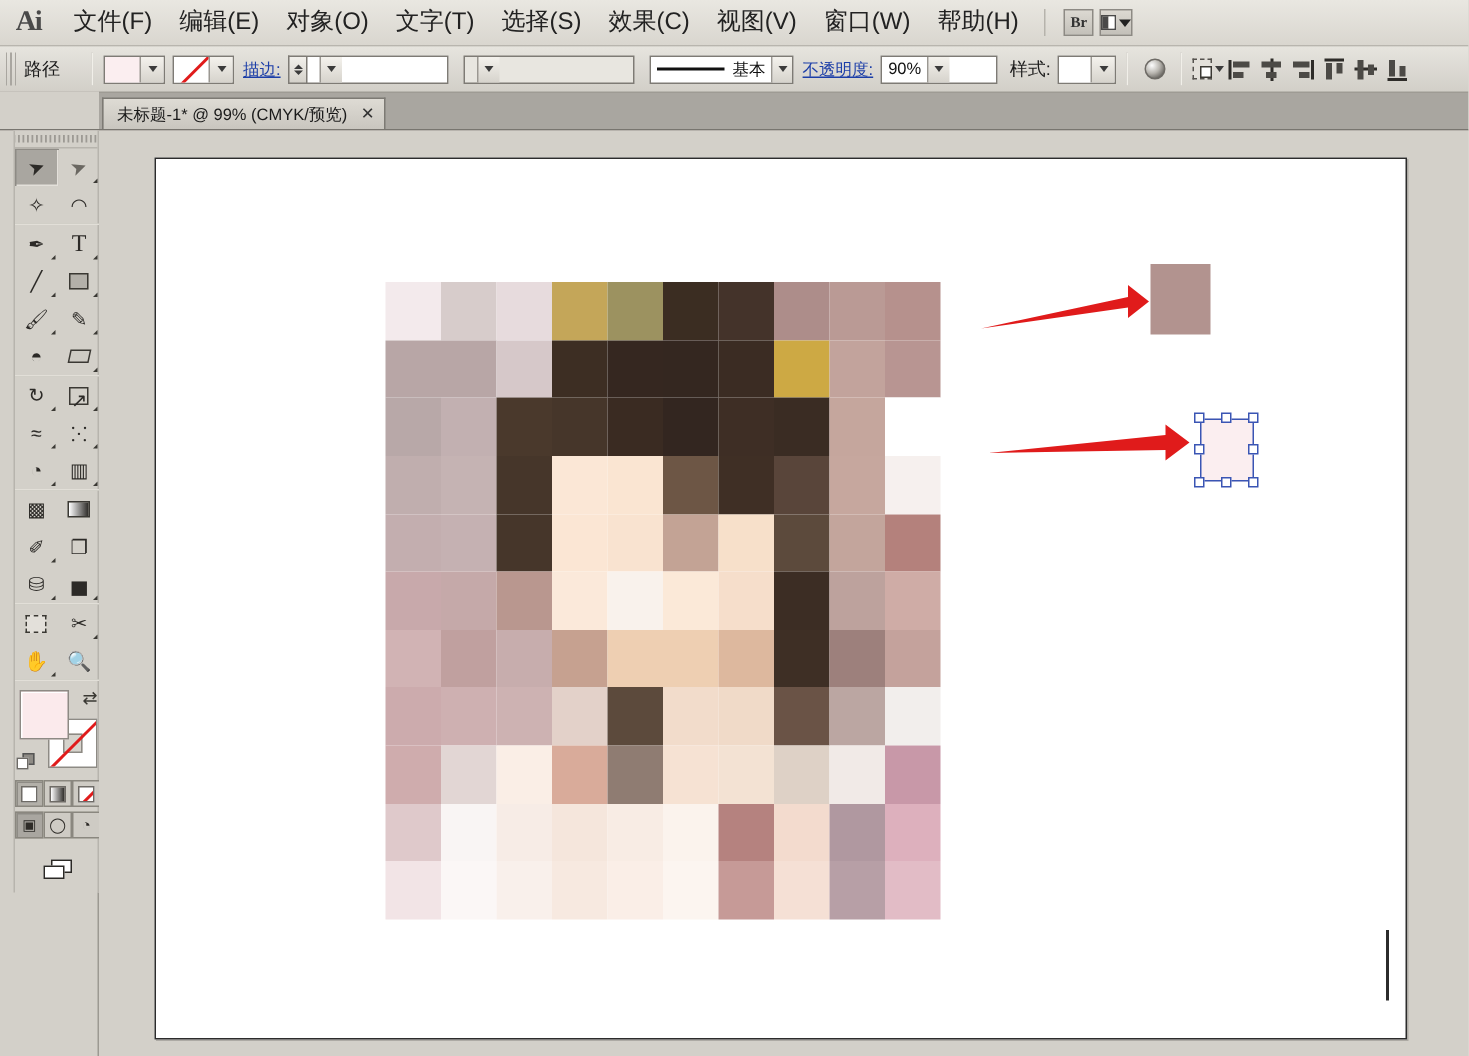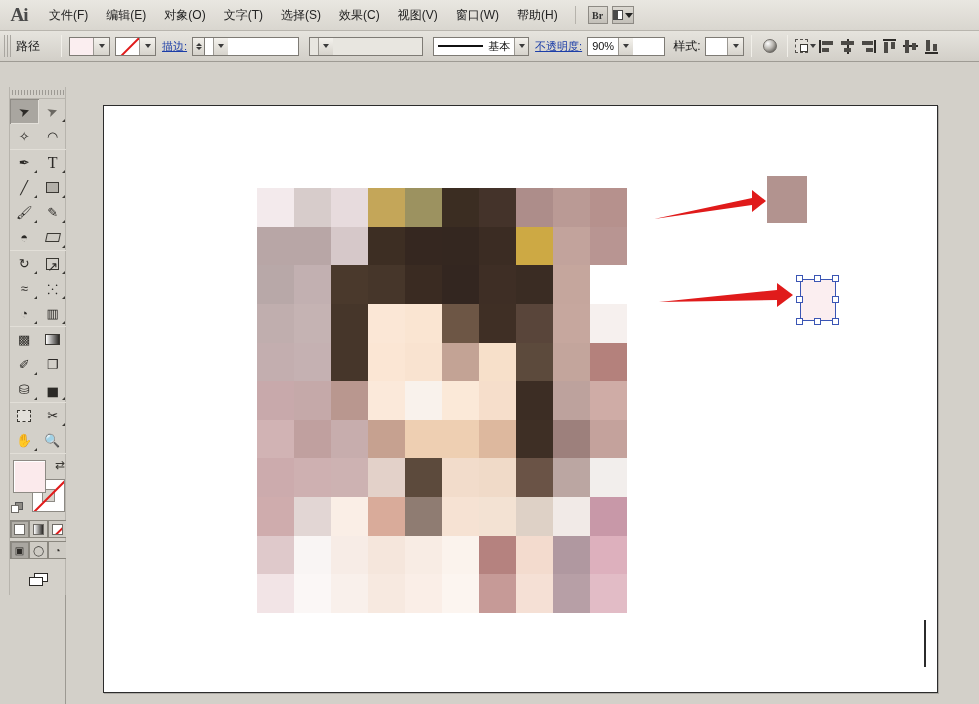--- a/index.html
+++ b/index.html
@@ -28,21 +28,21 @@
     width: 34px; height: 31px;
     display: flex; align-items: center; justify-content: center;
     font-family: "Liberation Serif", serif;
     font-weight: bold; font-size: 19px;
     color: #4a4a4a;
     letter-spacing: -1px;
     padding-left: 4px;
   }
   .menu-items { display: flex; align-items: center; height: 31px; margin-left: 6px; }
   .menu-item {
-    font-size: 12px; color: #222;
+    font-size: 16px; color: #222;
     padding: 3px 8px; margin: 0 1px;
     white-space: nowrap; cursor: default;
     line-height: 16px;
   }
   .menu-sep { width: 1px; height: 18px; background: #b6b3ac; margin: 0 8px; }
   .mbtn {
     width: 20px; height: 18px;
     border: 1px solid #8d8a84;
     background: linear-gradient(#dcd9d2, #c3c0b9);
     display: flex; align-items: center; justify-content: center;
@@ -492,20 +492,27 @@
       </div>
     <div class="icon-btn">
         <div class="align-ico">
           <div class="edge" style="left:1px;bottom:0;width:13px;height:2px"></div>
           <div class="bar" style="left:2px;bottom:3px;width:4px;height:11px"></div>
           <div class="bar" style="left:9px;bottom:3px;width:4px;height:7px"></div>
         </div>
       </div>
   </div>
 
+  <div class="tabbar">
+    <div class="tabbar-left"></div>
+    <div class="doc-tab">
+      <span>未标题-1* @ 99% (CMYK/预览)</span>
+      <span class="tab-close">✕</span>
+    </div>
+  </div>
 
   <div class="toolpanel">
     <div class="tp-inner">
       <div class="tp-grip"></div>
 
       <div class="tool-grid">
         <div class="tool active">
             <span style="transform:rotate(-20deg);display:inline-block">➤</span>
           </div>
         <div class="tool">

